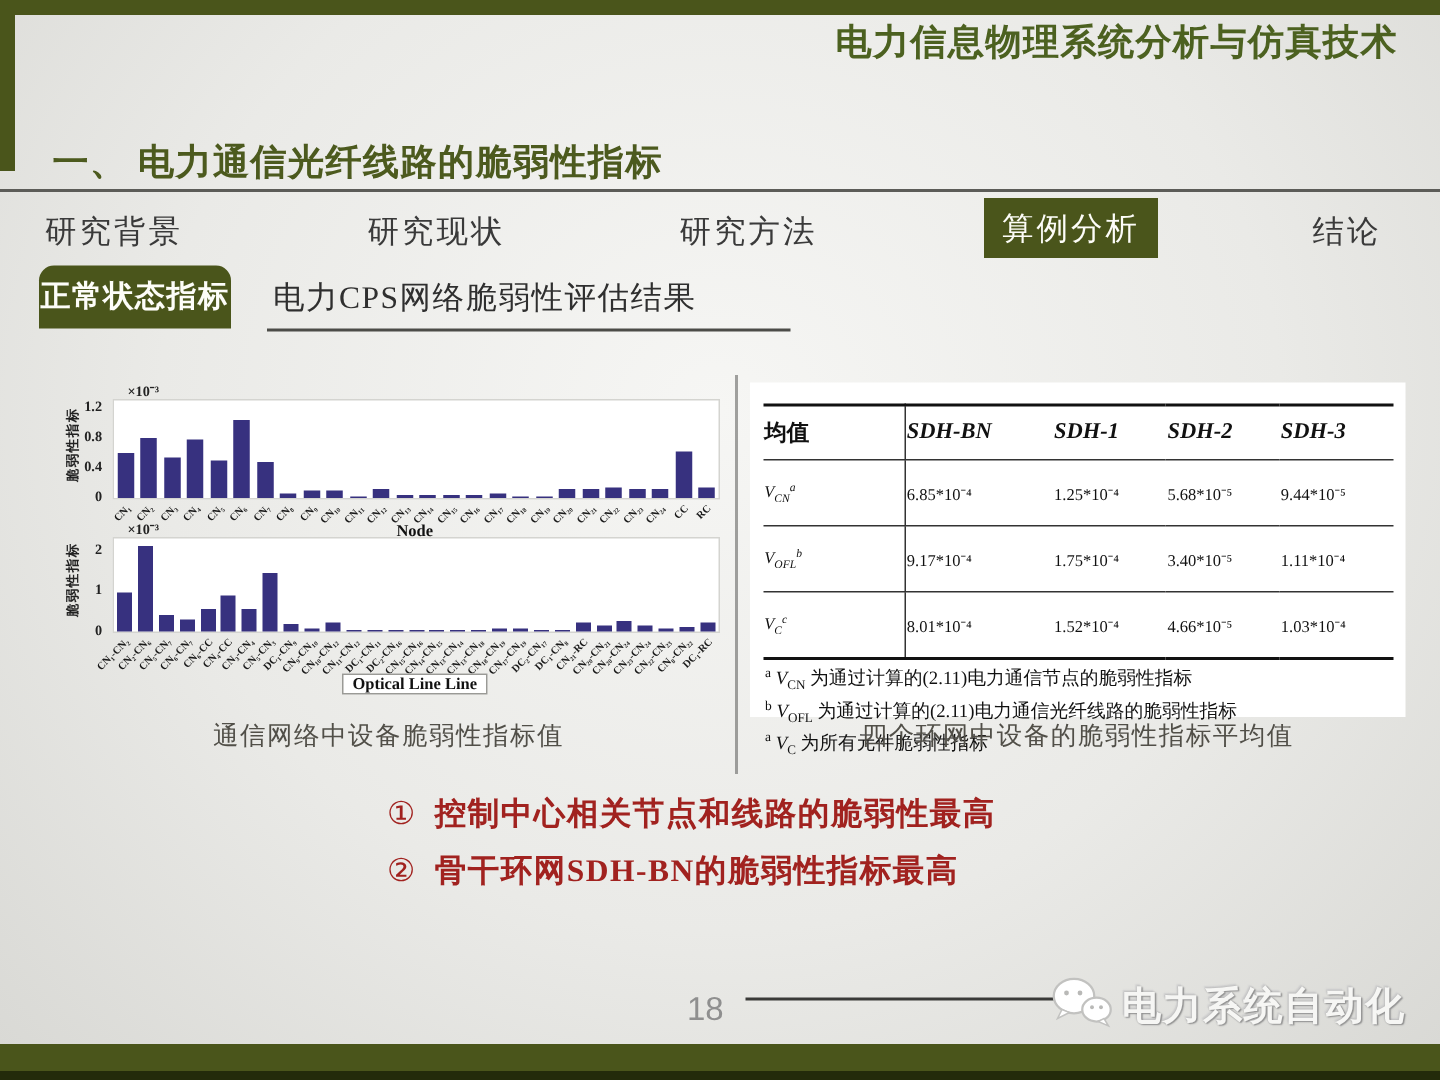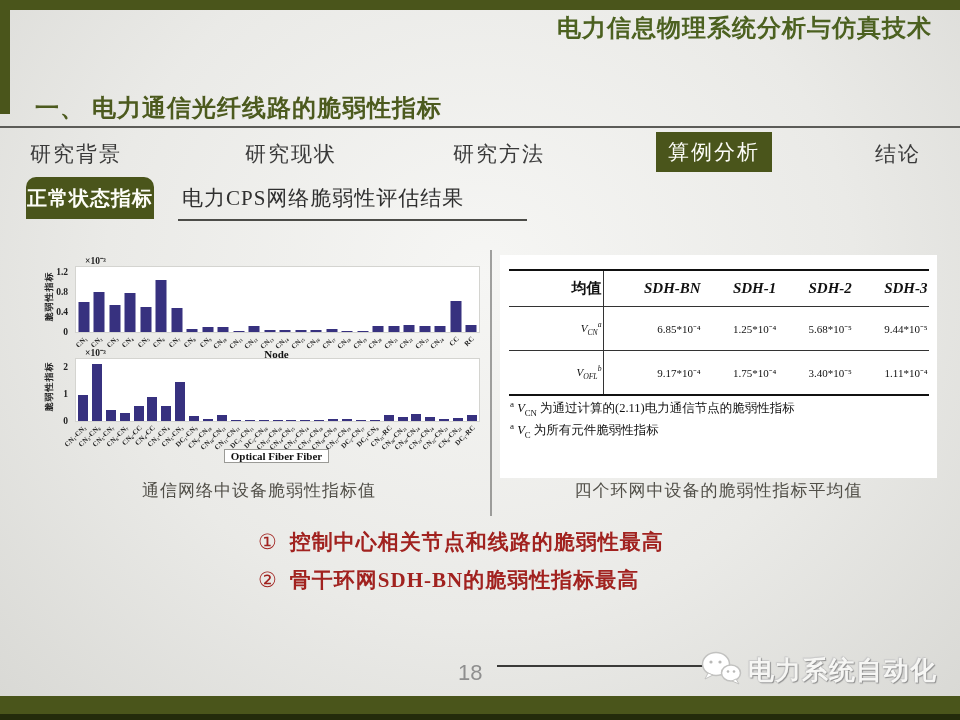--- a/index.html
+++ b/index.html
@@ -47,21 +47,21 @@
   .axis-title{position:absolute;left:45px;width:403px;text-align:center;
     font-family:"Liberation Serif",serif;font-weight:bold;font-size:11px;color:#111;}
   .axis-title .boxed{display:inline-block;background:#ffffff;border:1px solid #9a9a96;padding:0 6px;}
   
   .v-divider{position:absolute;top:250px;left:490px;width:1.5px;height:266px;background:#55555288;}
   
   .table-panel{position:absolute;top:255px;left:500px;width:437px;height:223px;background:#ffffff;
     font-family:"Liberation Serif",serif;}
   table.vuln{border-collapse:collapse;margin:14px auto 0 auto;width:420px;
     border-top:2.5px solid #111;border-bottom:2px solid #111;}
-  table.vuln th,table.vuln td{border-bottom:1px solid #333;text-align:right;color:#111;}
+  table.vuln th,table.vuln td{border-bottom:1px solid #333;text-align:left;color:#111;}
   table.vuln th{font-size:15px;font-weight:bold;height:33px;}
   table.vuln th.ital,table.vuln td{font-style:italic;}
   table.vuln th.ital{font-style:italic;}
   table.vuln td{font-size:11px;height:41px;font-style:normal;}
   table.vuln .c0{width:92px;border-right:1.5px solid #333;}
   table.vuln td.rl{font-style:italic;}
   .fn{margin:3px 0 0 10px;font-size:12.5px;color:#111;}
   .fn sup{font-size:9px;}
   .fn i{font-family:"Liberation Serif",serif;}
   
@@ -246,21 +246,21 @@
           <span class="xlab" style="left: 74.1379%;">DC₁-CN₈</span>
           <span class="xlab" style="left: 77.5862%;">CN₂₁-RC</span>
           <span class="xlab" style="left: 81.0345%;">CN₂₀-CN₂₁</span>
           <span class="xlab" style="left: 84.4828%;">CN₂₀-CN₂₄</span>
           <span class="xlab" style="left: 87.931%;">CN₂₃-CN₂₄</span>
           <span class="xlab" style="left: 91.3793%;">CN₂₂-CN₂₃</span>
           <span class="xlab" style="left: 94.8276%;">CN₈-CN₂₂</span>
           <span class="xlab" style="left: 98.2759%;">DC₁-RC</span>
         </div>
       <div class="axis-title" style="top:201px">
-        <span class="boxed">Optical Fiber Fiber</span>
+        <span class="boxed">Optical Line Line</span>
       </div>
     </div>
   </div>
 
   <div class="v-divider"></div>
 
   <div class="table-panel">
     <table class="vuln">
       <tbody>
           <tr>
@@ -277,23 +277,31 @@
         <td>5.68*10⁻⁵</td>
         <td>9.44*10⁻⁵</td>
       </tr>
       <tr>
         <td class="c0 rl"><i>V</i><sub>OFL</sub><sup>b</sup></td>
         <td>9.17*10⁻⁴</td>
         <td>1.75*10⁻⁴</td>
         <td>3.40*10⁻⁵</td>
         <td>1.11*10⁻⁴</td>
       </tr>
+      <tr>
+        <td class="c0 rl"><i>V</i><sub>C</sub><sup>c</sup></td>
+        <td>8.01*10⁻⁴</td>
+        <td>1.52*10⁻⁴</td>
+        <td>4.66*10⁻⁵</td>
+        <td>1.03*10⁻⁴</td>
+      </tr>
     </tbody>
       </table>
     <div class="fn"><sup>a</sup> <i>V</i><sub>CN</sub> <span>为通过计算的(2.11)电力通信节点的脆弱性指标</span></div>
+    <div class="fn"><sup>b</sup> <i>V</i><sub>OFL</sub> <span>为通过计算的(2.11)电力通信光纤线路的脆弱性指标</span></div>
     <div class="fn"><sup>a</sup> <i>V</i><sub>C</sub> <span>为所有元件脆弱性指标</span></div>
   </div>
 
   <div class="caption left">通信网络中设备脆弱性指标值</div>
   <div class="caption right">四个环网中设备的脆弱性指标平均值</div>
 
   <div class="notes">
     <div class="note"><span class="bullet">①</span><span>控制中心相关节点和线路的脆弱性最高</span></div>
     <div class="note"><span class="bullet">②</span><span>骨干环网SDH-BN的脆弱性指标最高</span></div>
   </div>

